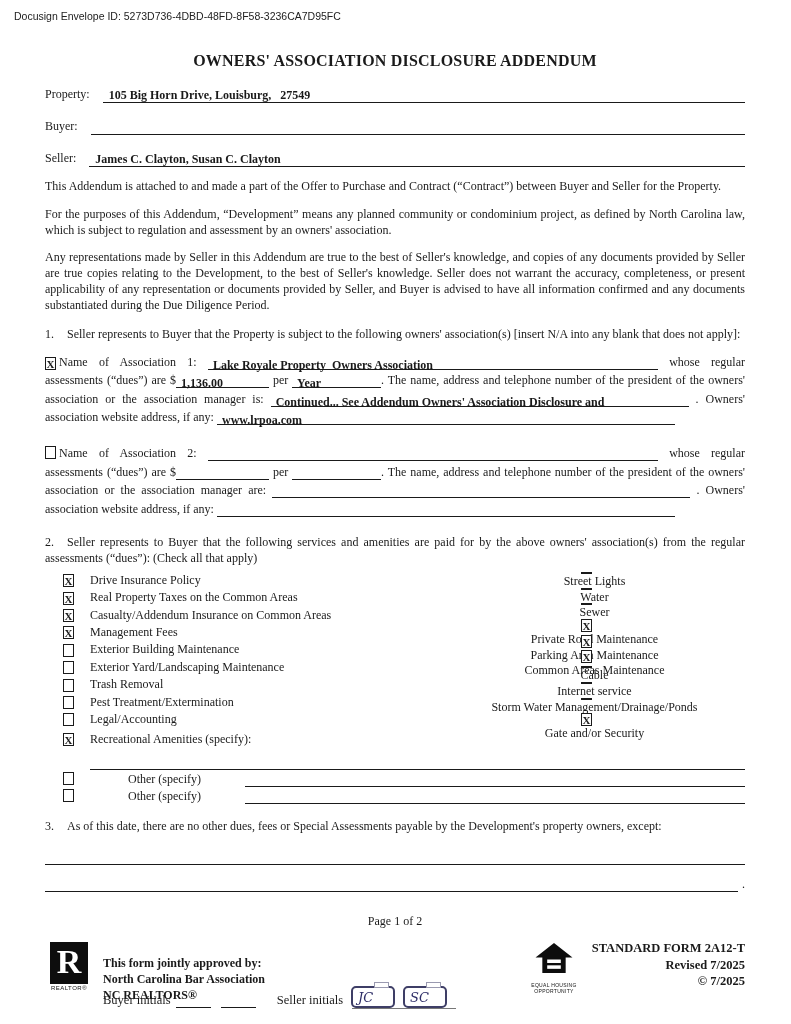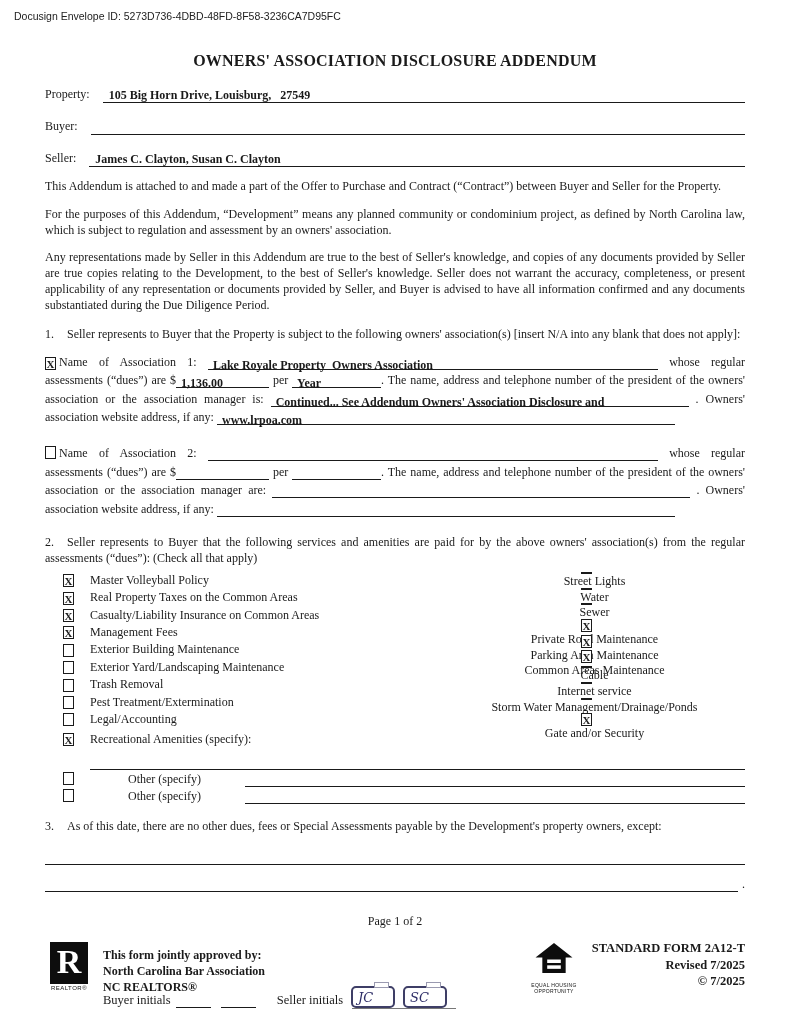--- a/index.html
+++ b/index.html
@@ -63,21 +63,21 @@
   .line-wrap { display:flex; align-items:flex-end; margin-top:12px; }
   .line-wrap .dot { margin-left:4px; }
 
   .page-num { text-align:center; margin-top:22px; font-size:12px; }
 
   .footer { position:relative; margin-top:10px; height:72px; }
   .realtor { position:absolute; left:2px; top:2px; width:44px; text-align:center; }
   .realtor-box { width:38px; height:42px; background:#0d0d0d; color:#fff; margin:0 auto;
     font-family:"Liberation Serif", serif; font-weight:bold; font-size:34px; line-height:40px; }
   .realtor-caption { font-family:"Liberation Sans", sans-serif; font-size:6px; letter-spacing:.5px; margin-top:1px; color:#111; }
-  .approved { position:absolute; left:58px; top:8px; font-weight:bold; font-size:12px; line-height:1.3; }
+  .approved { position:absolute; left:58px; top:16px; font-weight:bold; font-size:12px; line-height:1.3; }
   .initials-row { position:absolute; left:58px; top:46px; display:flex; align-items:flex-end; font-size:12.5px; }
   .ini-blank { display:inline-block; width:35px; border-bottom:1px solid #1a1a1a; height:13px; margin:0 5px; }
   .init-box { position:relative; display:inline-block; width:44px; height:22px; border:2px solid #3e3e66; border-radius:5px; margin-left:8px; }
   .init-box::before { content:""; position:absolute; top:-6px; right:4px; width:13px; height:4px; border:1px solid #9a9ab0; background:#fff; }
   .init-box::after { content:""; position:absolute; bottom:-3px; left:-1px; width:52px; border-bottom:1px solid #777; }
   .init-text { position:absolute; left:5px; top:1px; font-family:"DejaVu Serif", serif; font-style:italic; font-size:13px; color:#2c2c66; }
   .eho { position:absolute; left:478px; top:2px; width:62px; text-align:center; }
   .eho-caption { font-family:"Liberation Sans", sans-serif; font-size:5px; line-height:1.2; color:#111; letter-spacing:.3px; }
   .form-id { position:absolute; right:0; top:0; text-align:right; font-weight:bold; font-size:12.5px; line-height:1.3; }
 </style>
@@ -133,31 +133,31 @@
     <span class="blank w-web"><b></b></span>
   </p>
 
   <p class="item" style="margin-top:17px;"><span class="num">2.</span><span>Seller represents to Buyer that the following services and amenities are paid for by the above owners' association(s) from the regular assessments (“dues”):  (Check all that apply)</span></p>
 
   <div class="checklist">
     <div class="col-left">
 
         <div class="chk-row">
           <span class="cbx">X</span>
-          <span class="chk-label">Master Volleyball Policy</span>
+          <span class="chk-label">Drive Insurance Policy</span>
         </div>
 
         <div class="chk-row">
           <span class="cbx">X</span>
           <span class="chk-label">Real Property Taxes on the Common Areas</span>
         </div>
 
         <div class="chk-row">
           <span class="cbx">X</span>
-          <span class="chk-label">Casualty/Liability Insurance on Common Areas</span>
+          <span class="chk-label">Casualty/Addendum Insurance on Common Areas</span>
         </div>
 
         <div class="chk-row">
           <span class="cbx">X</span>
           <span class="chk-label">Management Fees</span>
         </div>
 
         <div class="chk-row">
           <span class="cbx"></span>
           <span class="chk-label">Exterior Building Maintenance</span>

